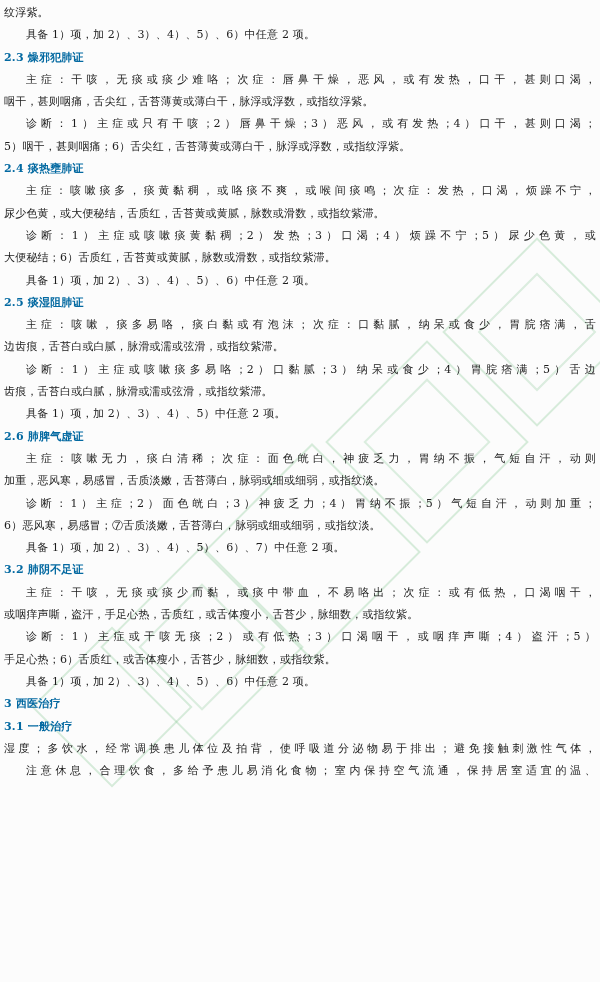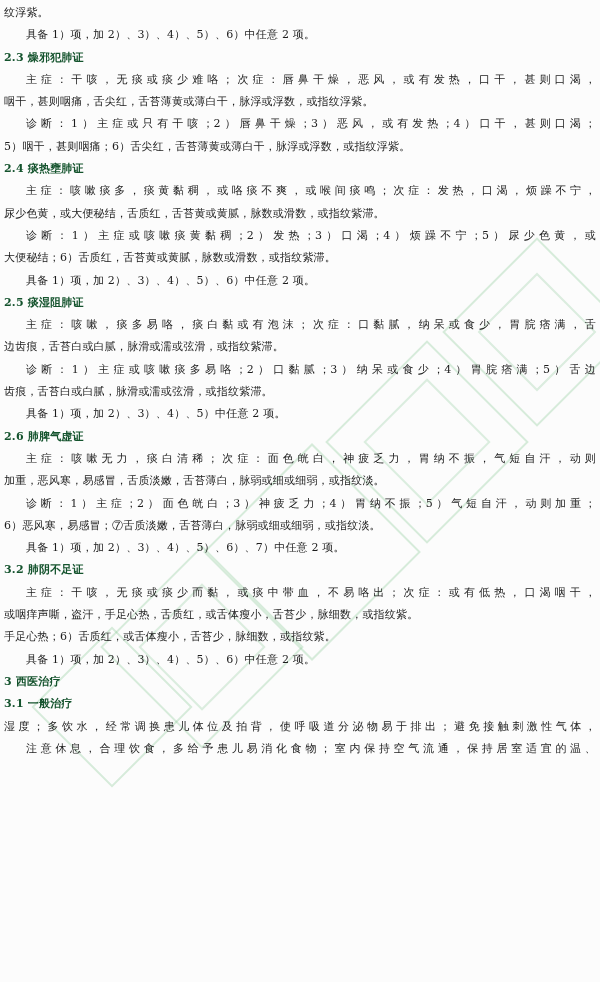--- a/index.html
+++ b/index.html
@@ -13,21 +13,21 @@
   .page {
     position: relative;
     width: 592px; height: 980px;
     padding: 2px 4px 0 4px;
     color: #1c1c1c;
     font-size: 11px;
     line-height: 22.3px;
     z-index: 2;
   }
   .line { min-height: 22.3px; letter-spacing: 0.2px; }
-  .line.bold { font-weight: 700; color: #14532d; }
+  .line.bold { font-weight: 700; color: #0369a1; }
   .line.indent { padding-left: 2em; }
   .line.just { text-align: justify; text-align-last: justify; }
   
   .watermark {
     position: absolute; inset: 0; z-index: 1; pointer-events: none;
   }
   .wm-diamond {
     position: absolute;
     border: 2px solid rgba(125, 195, 140, 0.30);
     transform: rotate(45deg);
@@ -72,20 +72,21 @@
       <div class="line indent"><span>具备 1）项，加 2）、3）、4）、5）中任意 2 项。</span></div>
       <div class="line bold"><span>2.6 肺脾气虚证</span></div>
       <div class="line indent just"><span>主症：咳嗽无力，痰白清稀；次症：面色㿠白，神疲乏力，胃纳不振，气短自汗，动则</span></div>
       <div class="line"><span>加重，恶风寒，易感冒，舌质淡嫩，舌苔薄白，脉弱或细或细弱，或指纹淡。</span></div>
       <div class="line indent just"><span>诊断：1）主症；2）面色㿠白；3）神疲乏力；4）胃纳不振；5）气短自汗，动则加重；</span></div>
       <div class="line"><span>6）恶风寒，易感冒；⑦舌质淡嫩，舌苔薄白，脉弱或细或细弱，或指纹淡。</span></div>
       <div class="line indent"><span>具备 1）项，加 2）、3）、4）、5）、6）、7）中任意 2 项。</span></div>
       <div class="line bold"><span>3.2 肺阴不足证</span></div>
       <div class="line indent just"><span>主症：干咳，无痰或痰少而黏，或痰中带血，不易咯出；次症：或有低热，口渴咽干，</span></div>
       <div class="line"><span>或咽痒声嘶，盗汗，手足心热，舌质红，或舌体瘦小，舌苔少，脉细数，或指纹紫。</span></div>
+      <div class="line indent just"><span>诊断：1）主症或干咳无痰；2）或有低热；3）口渴咽干，或咽痒声嘶；4）盗汗；5）</span></div>
       <div class="line"><span>手足心热；6）舌质红，或舌体瘦小，舌苔少，脉细数，或指纹紫。</span></div>
       <div class="line indent"><span>具备 1）项，加 2）、3）、4）、5）、6）中任意 2 项。</span></div>
       <div class="line bold"><span>3 西医治疗</span></div>
       <div class="line bold"><span>3.1 一般治疗</span></div>
       <div class="line just"><span>湿度；多饮水，经常调换患儿体位及拍背，使呼吸道分泌物易于排出；避免接触刺激性气体，</span></div>
       <div class="line indent just"><span>注意休息，合理饮食，多给予患儿易消化食物；室内保持空气流通，保持居室适宜的温、</span></div>
     </div>
 </div>
 
 </body></html>

